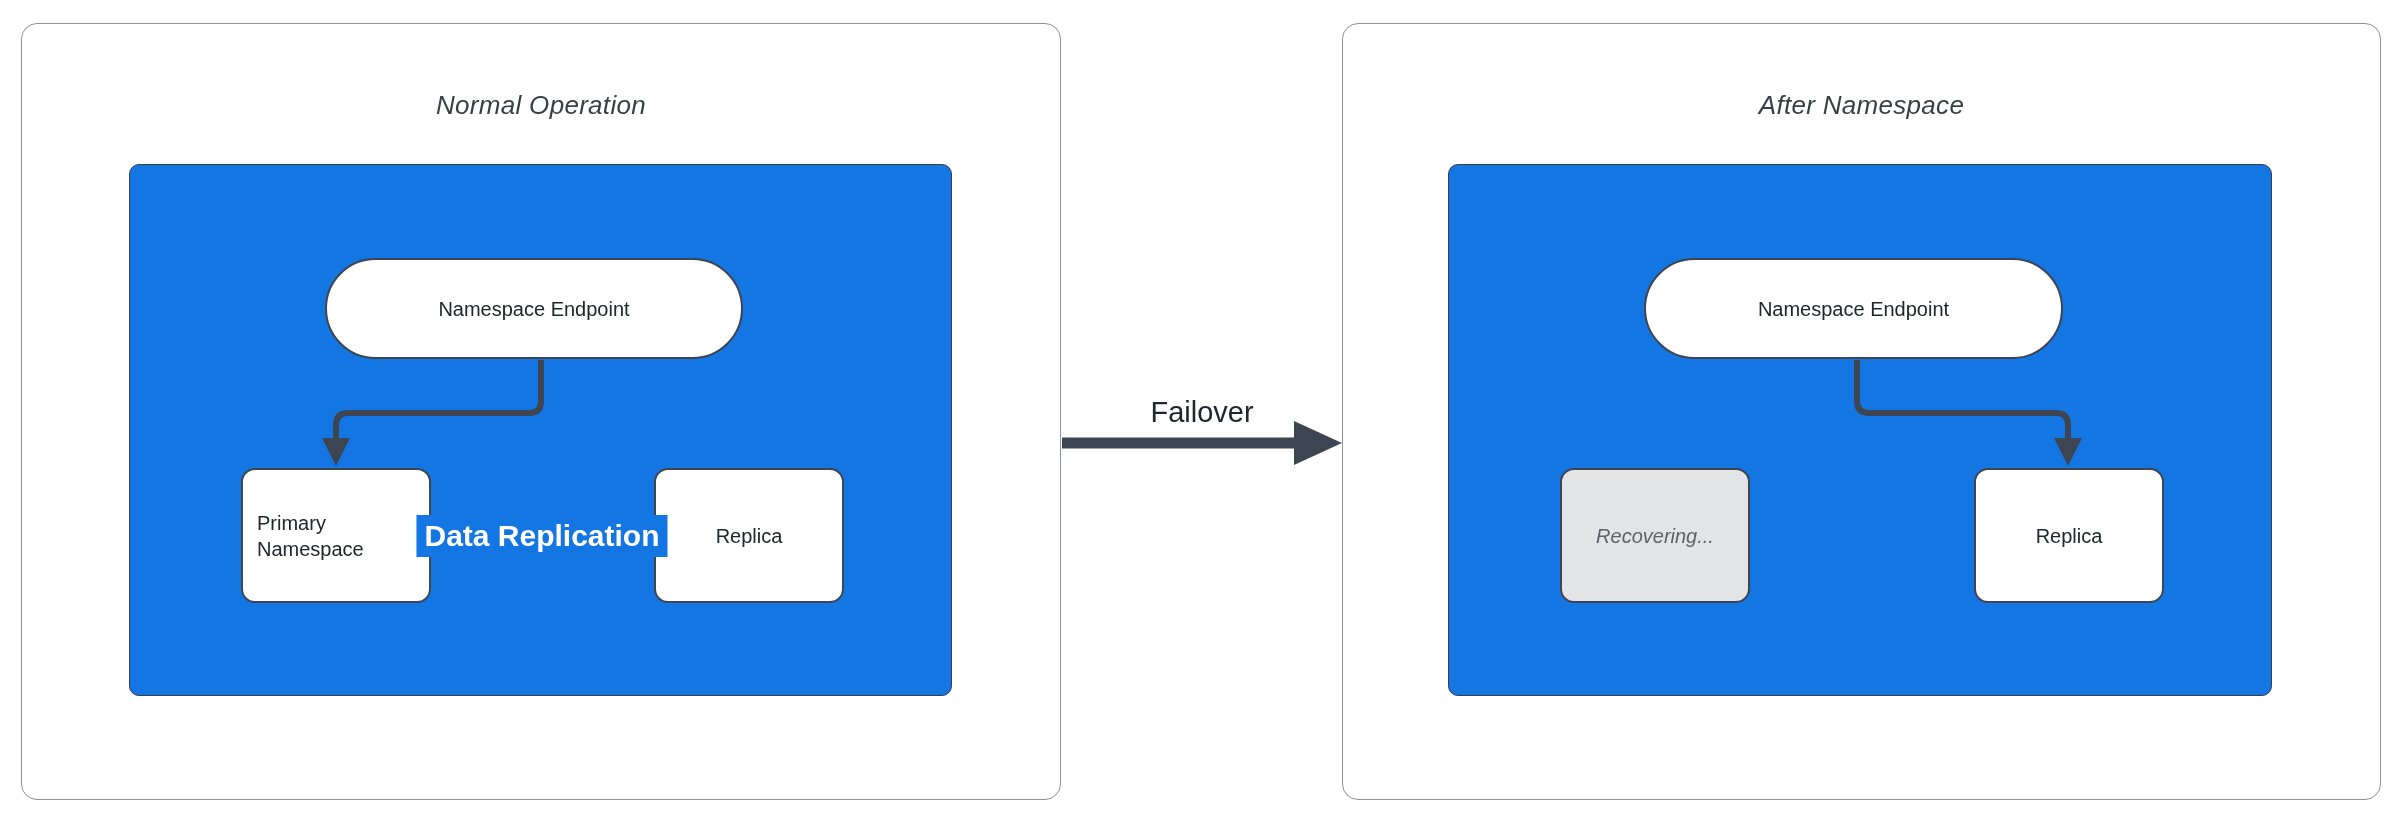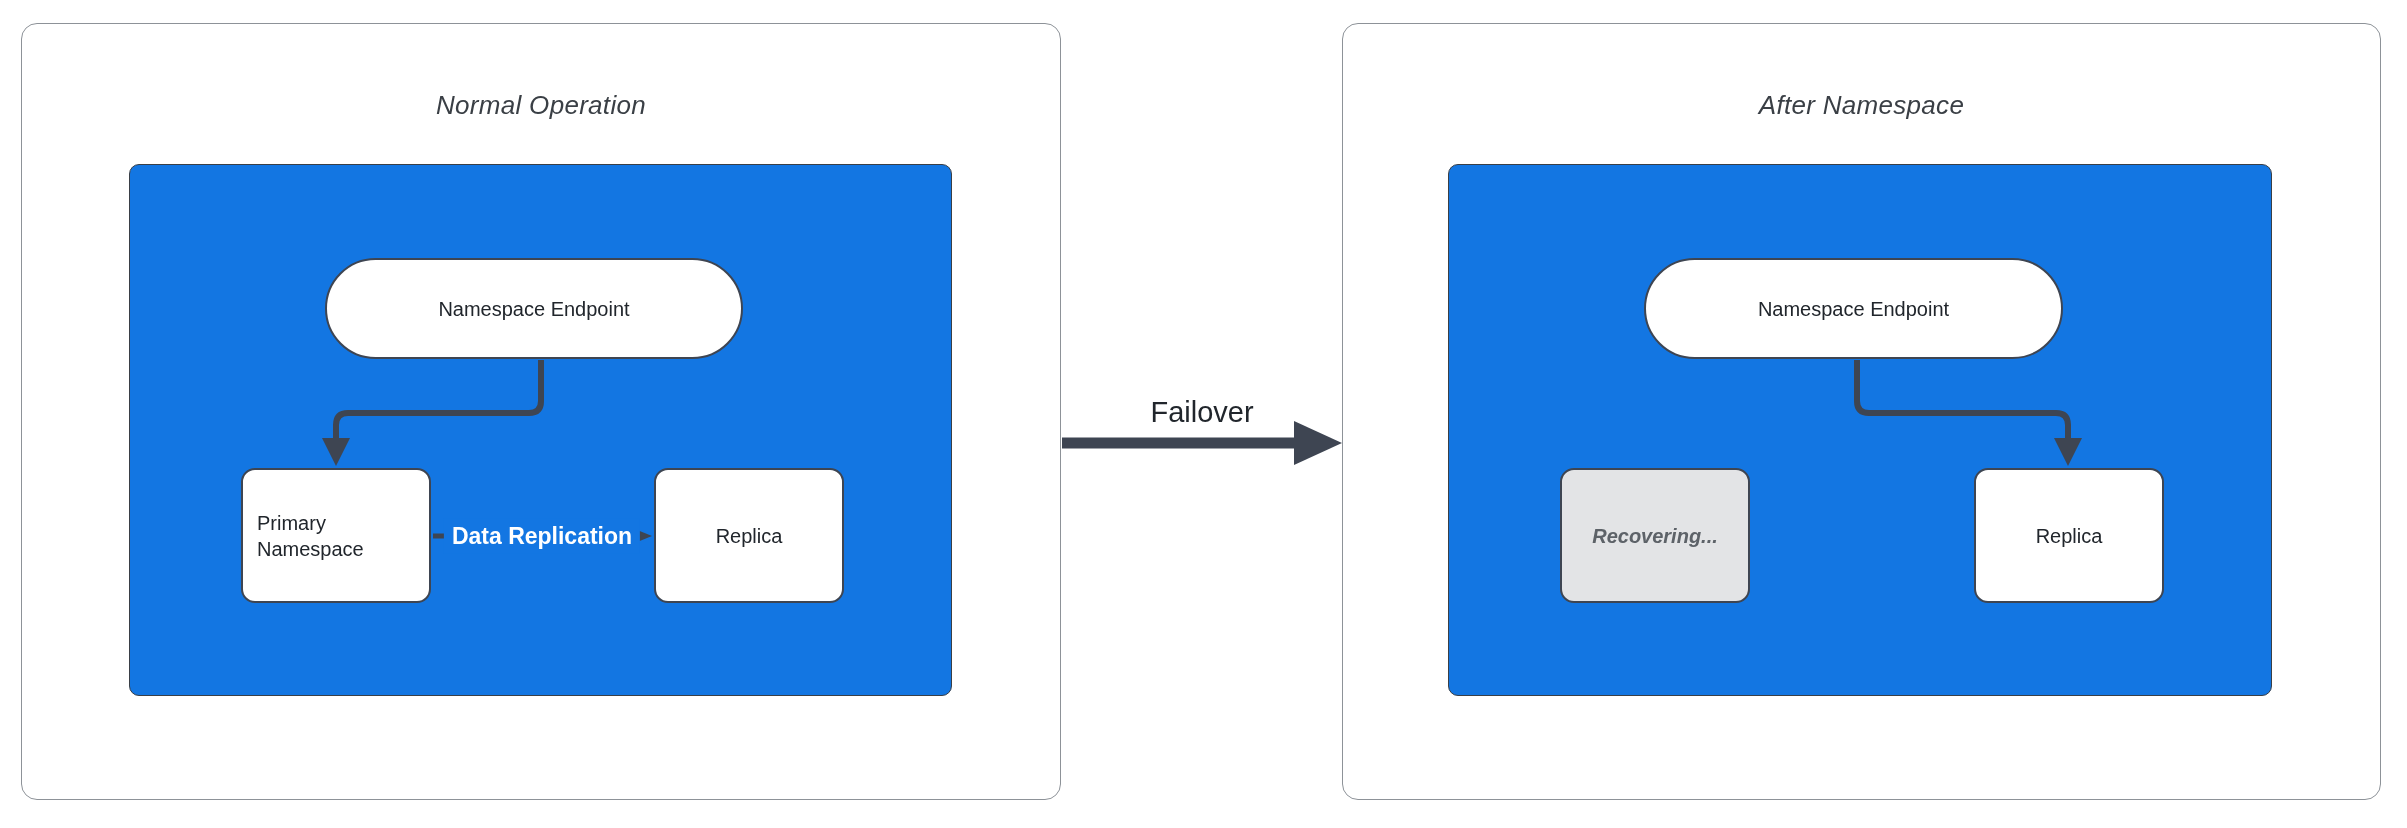--- a/index.html
+++ b/index.html
@@ -63,21 +63,21 @@
     background: var(--recovering-fill);
     color: var(--recovering-text);
     font-style: italic;
   }
   .edge-label {
     position: absolute;
     transform: translate(-50%, -50%);
     background: var(--container-fill);
     color: var(--edge-label-text);
     font-weight: bold;
-    font-size: 23px;
+    font-size: 30px;
     padding: 4px 8px;
     white-space: nowrap;
   }
   .flow-label {
     position: absolute;
     transform: translate(-50%, -50%);
     font-size: 29px;
     color: var(--text);
     white-space: nowrap;
     background: #ffffff;
@@ -141,21 +141,21 @@
   </div>
 
   <div class="edge-label" style="left:542px; top:536px;">Data Replication</div>
 
   <div class="flow-label" style="left:1202px; top:412px;">Failover</div>
 
   <div class="node pill" style="left:1644px; top:258px; width:419px; height:101px;">
     <span>Namespace Endpoint</span>
   </div>
 
-  <div class="node rect recovering" style="left:1560px; top:468px; width:190px; height:135px;font-weight:bold;">
+  <div class="node rect recovering" style="left:1560px; top:468px; width:190px; height:135px;">
     <span>Recovering...</span>
   </div>
 
   <div class="node rect" style="left:1974px; top:468px; width:190px; height:135px;">
     <span>Replica</span>
   </div>
 
 </div>
 
 </body></html>

